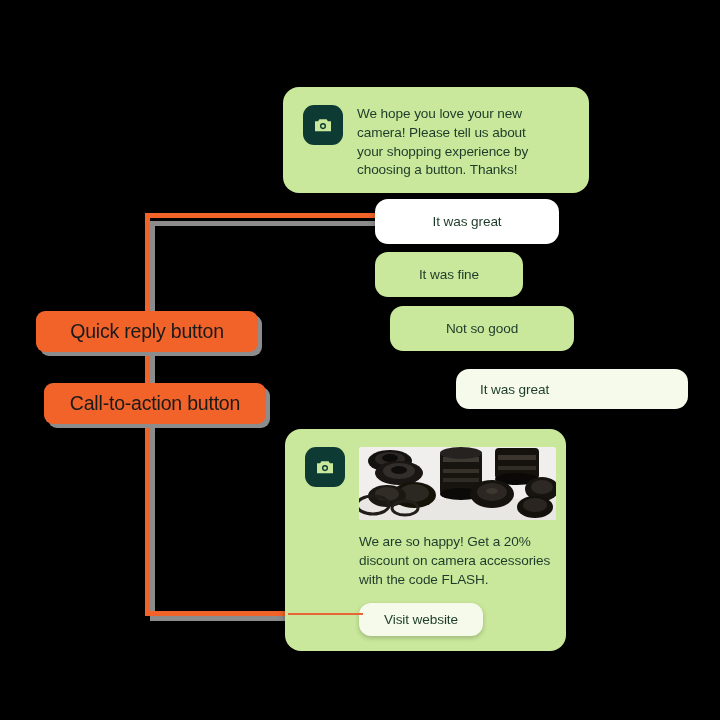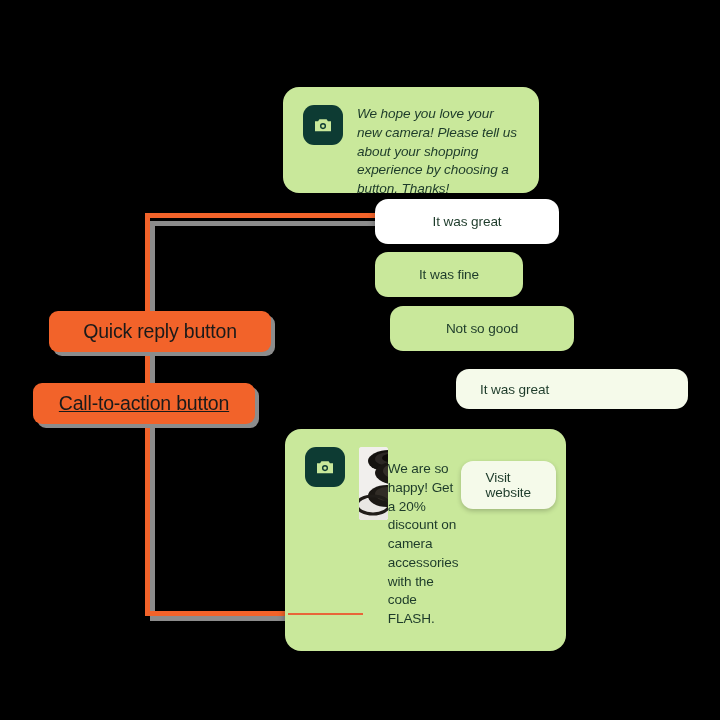--- a/index.html
+++ b/index.html
@@ -38,21 +38,20 @@
     background: #f2632a;
     color: #1a1a1a;
     border-radius: 9px;
     display: flex;
     align-items: center;
     justify-content: center;
     font-size: 19.5px;
     letter-spacing: -0.2px;
     box-shadow: 4px 4px 0 0 #8c8c8c;
     z-index: 6;
-    margin-left: 13px;
   }
 
   
   .bubble {
     position: absolute;
     background: #c9e89b;
     border-radius: 16px;
     box-shadow: 0 3px 7px rgba(0,0,0,0.35);
     z-index: 4;
   }
@@ -105,21 +104,21 @@
     align-items: center;
     padding-left: 24px;
     font-size: 13.6px;
     color: #1d3b2a;
     letter-spacing: -0.1px;
     box-shadow: 0 3px 7px rgba(0,0,0,0.3);
     z-index: 5;
   }
 
   
-  .media-col { display: flex; flex-direction: row; }
+  .media-col { display: flex; flex-direction: column; }
   .media-photo {
     width: 197px;
     height: 73px;
     border-radius: 3px;
     overflow: hidden;
     background: #efeeec;
     position: relative;
   }
   .media-photo svg { display: block; }
 
@@ -148,25 +147,25 @@
 
   <div class="conn-line" style="left:145px; top:213px; width:231px; height:5px;"></div>
   <div class="conn-line" style="left:145px; top:213px; width:5px; height:403px;"></div>
   <div class="conn-line" style="left:145px; top:611px; width:145px; height:5px;"></div>
   <div class="conn-thin" style="left:288px; top:613px; width:75px; height:2px; z-index:7;"></div>
 
   <div class="label-chip" style="left:36px; top:311px; width:222px; height:41px;">
     <span>Quick reply button</span>
   </div>
 
-  <div class="label-chip" style="left:20px; top:383px; width:222px; height:41px;text-decoration:underline;">
+  <div class="label-chip" style="left:44px; top:383px; width:222px; height:41px;">
     <span>Call-to-action button</span>
   </div>
 
-  <div class="bubble" style="left:283px; top:87px; width:256px; height:106px;font-style:italic;">
+  <div class="bubble" style="left:283px; top:87px; width:306px; height:106px;">
     <div class="bubble-row" style="padding:18px 20px;">
       <div class="avatar">
         <svg width="24" height="24" viewBox="0 0 24 24" aria-hidden="true">
           <path d="M4 8.2h3.1l1.3-2.0h7.2l1.3 2.0H20v10.0H4z" fill="#c9e89b"></path>
           <circle cx="12" cy="13.1" r="3.05" fill="#0d3b33"></circle>
           <circle cx="12" cy="13.1" r="1.65" fill="#c9e89b"></circle>
         </svg>
       </div>
       <div class="bubble-text" style="width:196px;">We hope you love your new camera! Please tell us about your shopping experience by choosing a button. Thanks!</div>
     </div>

